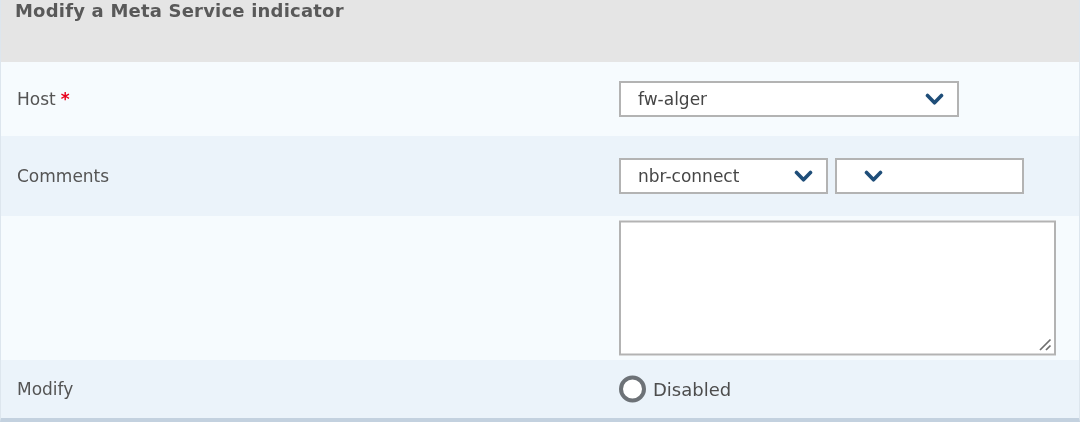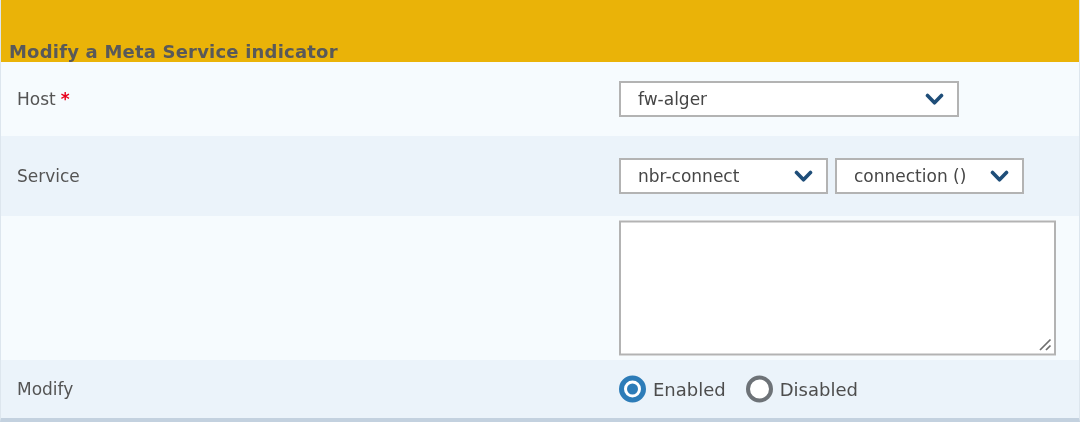--- a/index.html
+++ b/index.html
@@ -11,24 +11,24 @@
   .form {
     width: 1080px;
     height: 422px;
     border-left: 1px solid #dde6ee;
     border-right: 1px solid #dde6ee;
     border-bottom: 4px solid #c3d1df;
     overflow: hidden;
   }
   .header {
     height: 62px;
-    background: #eab308;
-    display: flex;
-    align-items: flex-end;
-    padding-left: 8px;
+    background: #e5e5e5;
+    display: flex;
+    align-items: flex-start;
+    padding-left: 14px;
   }
   .header .title {
     font-size: 18px;
     font-weight: 700;
     color: #595959;
     letter-spacing: 0.2px;
   }
   .row {
     position: relative;
     width: 100%;
@@ -167,33 +167,32 @@
           <svg width="19" height="13" viewBox="0 0 19 13">
               <polyline points="2.5,2.5 9.5,9.8 16.5,2.5" fill="none" stroke="#1f4e79" stroke-width="3.6" stroke-linecap="round" stroke-linejoin="round"></polyline>
             </svg>
         </span>
       </div>
     </div>
   </div>
 
   <div class="row row-shaded row-service">
     <div class="label">
-      <span>Service</span>
+      <span>Comments</span>
     </div>
     <div class="field">
       <div class="select select-service">
         <span class="select-value">nbr-connect</span>
         <span class="chev">
           <svg width="19" height="13" viewBox="0 0 19 13">
               <polyline points="2.5,2.5 9.5,9.8 16.5,2.5" fill="none" stroke="#1f4e79" stroke-width="3.6" stroke-linecap="round" stroke-linejoin="round"></polyline>
             </svg>
         </span>
       </div>
       <div class="select select-metric">
-        <span class="select-value">connection ()</span>
         <span class="chev">
           <svg width="19" height="13" viewBox="0 0 19 13">
               <polyline points="2.5,2.5 9.5,9.8 16.5,2.5" fill="none" stroke="#1f4e79" stroke-width="3.6" stroke-linecap="round" stroke-linejoin="round"></polyline>
             </svg>
         </span>
       </div>
     </div>
   </div>
 
   <div class="row row-light row-comments">
@@ -210,26 +209,20 @@
     </div>
   </div>
 
   <div class="row row-shaded row-status">
     <div class="label">
       <span>Modify</span>
     </div>
     <div class="field">
       <div class="radio-group">
         <div class="radio-option">
-          <span class="radio-circle radio-on">
-              <span class="radio-dot"></span>
-            </span>
-          <span class="radio-label">Enabled</span>
-        </div>
-        <div class="radio-option">
           <span class="radio-circle radio-off"></span>
           <span class="radio-label">Disabled</span>
         </div>
       </div>
     </div>
   </div>
 
 </div>
 
 </body></html>

